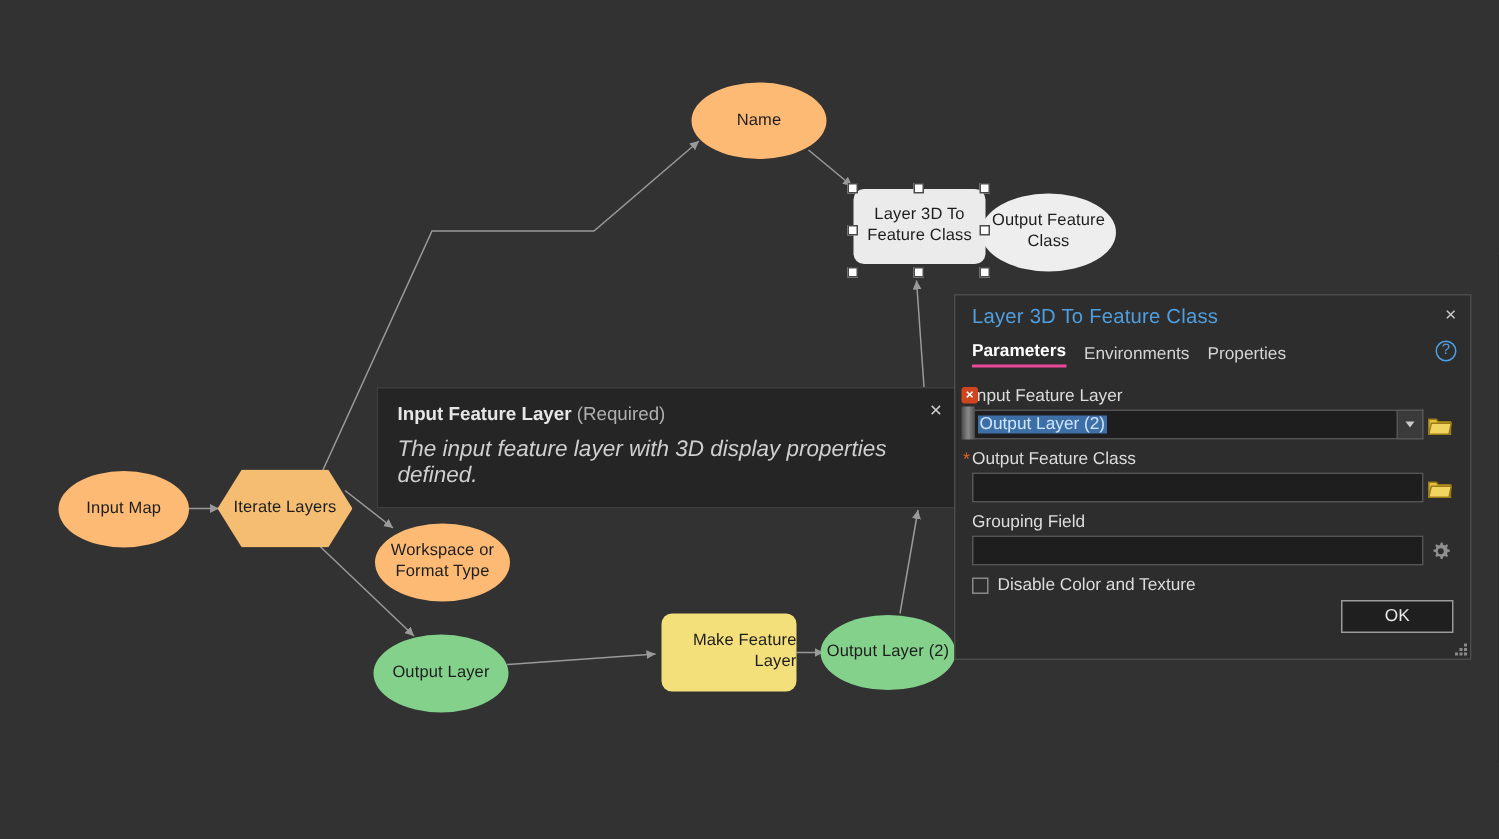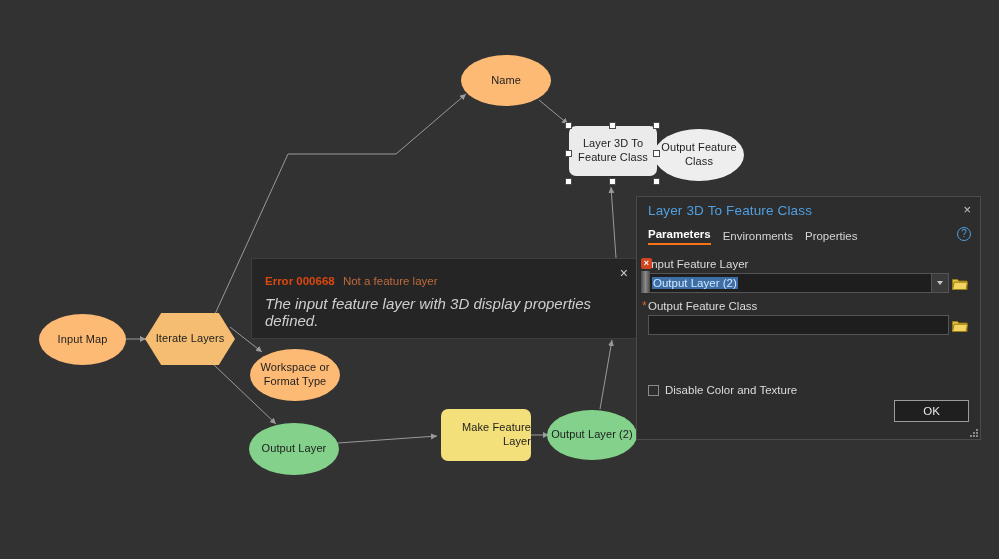--- a/index.html
+++ b/index.html
@@ -140,21 +140,21 @@
   }
   #tool-dialog .tab {
     font-size: 11.5px;
     color: #d4d4d4;
     padding-bottom: 3px;
     cursor: pointer;
   }
   #tool-dialog .tab.active {
     font-weight: bold;
     color: #ffffff;
-    border-bottom: 2px solid #f97316;
+    border-bottom: 2px solid #ec4899;
   }
   #tool-dialog .help-icon {
     position: absolute;
     right: 9px; top: 30px;
     width: 14px; height: 14px;
     border: 1.3px solid #4f9fe0;
     border-radius: 50%;
     color: #4f9fe0;
     font-size: 10px;
     line-height: 12px;
@@ -361,23 +361,23 @@
   <div class="handle" style="left:609px; top:122px;"></div>
   <div class="handle" style="left:653px; top:122px;"></div>
   <div class="handle" style="left:565px; top:150px;"></div>
   <div class="handle" style="left:653px; top:150px;"></div>
   <div class="handle" style="left:565px; top:178px;"></div>
   <div class="handle" style="left:609px; top:178px;"></div>
   <div class="handle" style="left:653px; top:178px;"></div>
 
   <div id="error-tip">
     <div class="tip-close">×</div>
-    <div class="tip-err">
-      <span class="code">Error 000668</span>
-      <span class="msg">Not a feature layer</span>
+    <div class="tip-head">
+      <b>Input Feature Layer</b>
+      <span class="req">(Required)</span>
     </div>
     <div class="tip-desc">The input feature layer with 3D display properties defined.</div>
   </div>
 
   <div id="tool-dialog">
 
     <div class="dlg-title">Layer 3D To Feature Class</div>
     <div class="dlg-close">×</div>
 
     <div class="dlg-tabs">
@@ -416,20 +416,34 @@
         </div>
         <div class="btn-icon">
           <svg width="16" height="13" viewBox="0 0 16 13" xmlns="http://www.w3.org/2000/svg">
             <path d="M0.5 2.5 h5 l1.3 1.6 h8.2 v8.4 h-14.5 z" fill="#e8c03c" stroke="#9a7c16" stroke-width="1"></path>
             <path d="M2.2 5.2 h13.3 l-1.5 7.3 h-13.5 z" fill="#f2d561" stroke="#9a7c16" stroke-width="1"></path>
           </svg>
         </div>
       </div>
     </div>
 
+    <div class="field-block" style="top:145px;">
+      <div class="field-label">Grouping Field</div>
+      <div class="field-row">
+        <div class="text-box">
+          <span></span>
+        </div>
+        <div class="btn-icon">
+          <svg width="15" height="15" viewBox="0 0 20 20" xmlns="http://www.w3.org/2000/svg">
+            <path d="M10 2.2 l1.6 0 0.5 2.0 1.5 0.6 1.8-1.0 1.1 1.1-1.0 1.8 0.6 1.5 2.0 0.5 0 1.6-2.0 0.5-0.6 1.5 1.0 1.8-1.1 1.1-1.8-1.0-1.5 0.6-0.5 2.0-1.6 0-0.5-2.0-1.5-0.6-1.8 1.0-1.1-1.1 1.0-1.8-0.6-1.5-2.0-0.5 0-1.6 2.0-0.5 0.6-1.5-1.0-1.8 1.1-1.1 1.8 1.0 1.5-0.6z" fill="#8f8f8f"></path>
+            <circle cx="10" cy="10" r="2.6" fill="#2d2d2d"></circle>
+          </svg>
+        </div>
+      </div>
+    </div>
 
     <div class="chk-row" style="top:187px;">
       <span class="chk-box"></span>
       <span class="chk-label">Disable Color and Texture</span>
     </div>
 
     <div id="ok-button">OK</div>
 
     <div id="resize-grip">
       <span style="right:0;   bottom:0;"></span>

